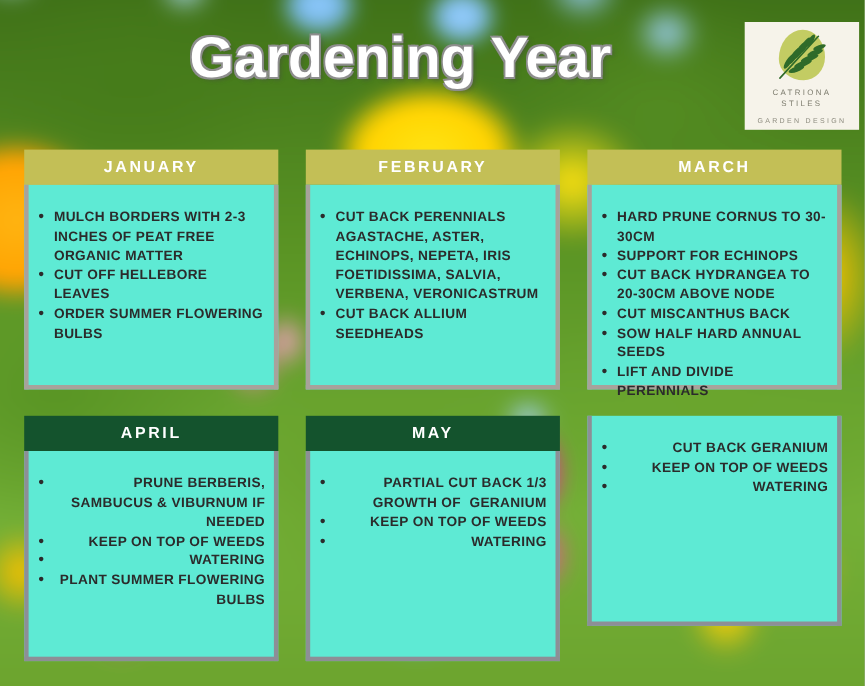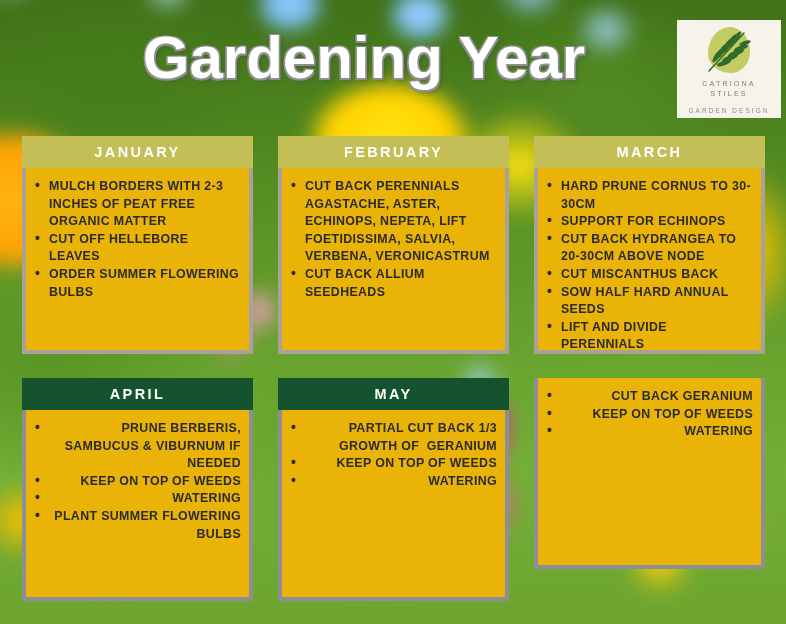--- a/index.html
+++ b/index.html
@@ -72,21 +72,21 @@
     left: 0; top: 0;
     width: 786px;
     height: 130px;
   }
 
   #poster-title {
     position: absolute;
     left: 0; top: 23px;
     width: 786px;
     text-align: center;
-    font-size: 60px;
+    font-size: 52px;
     font-weight: bold;
     letter-spacing: 0px;
     color: #ffffff;
     text-shadow:
       -1.5px -1.5px 0 #8e8e8e,
        1.5px -1.5px 0 #8e8e8e,
       -1.5px  1.5px 0 #8e8e8e,
        1.5px  1.5px 0 #8e8e8e,
        3px 3px 4px rgba(70,70,70,0.45);
     padding-right: 58px;
@@ -150,24 +150,24 @@
     text-align: center;
     color: #ffffff;
     font-size: 14.5px;
     font-weight: bold;
     letter-spacing: 2.4px;
   }
   .card.row1 .card-header { background: #c3bf56; }
   .card.row2 .card-header { background: #14532d; }
 
   .card-body {
-    background: #eab308;
+    background: #5eead4;
     border: 4px solid #9b9b9b;
     border-top: none;
-    padding: 10px 8px 8px 6px;
+    padding: 21px 8px 8px 6px;
   }
   .card.row1 .card-body { height: 186px; }
   .card.row2 .card-body { height: 191px; }
 
   .card.row1 .card-body { border-color: #a8a29b; }
   .card.row2 .card-body { border-color: #8d8f96; text-align: right; }
 
   .task-list { list-style: none; }
   .task-item {
     position: relative;
@@ -236,21 +236,21 @@
             <li class="task-item">MULCH BORDERS WITH 2-3 INCHES OF PEAT FREE ORGANIC MATTER</li>
             <li class="task-item">CUT OFF HELLEBORE LEAVES</li>
             <li class="task-item">ORDER SUMMER FLOWERING BULBS</li>
           </ul>
         </div>
       </div>
       <div class="card row1">
         <div class="card-header">FEBRUARY</div>
         <div class="card-body">
           <ul class="task-list">
-            <li class="task-item">CUT BACK PERENNIALS AGASTACHE, ASTER, ECHINOPS, NEPETA, LIFT FOETIDISSIMA, SALVIA, VERBENA, VERONICASTRUM</li>
+            <li class="task-item">CUT BACK PERENNIALS AGASTACHE, ASTER, ECHINOPS, NEPETA, IRIS FOETIDISSIMA, SALVIA, VERBENA, VERONICASTRUM</li>
             <li class="task-item">CUT BACK ALLIUM SEEDHEADS</li>
           </ul>
         </div>
       </div>
       <div class="card row1">
         <div class="card-header">MARCH</div>
         <div class="card-body">
           <ul class="task-list">
             <li class="task-item">HARD PRUNE CORNUS TO 30-30CM</li>
             <li class="task-item">SUPPORT FOR ECHINOPS</li>

